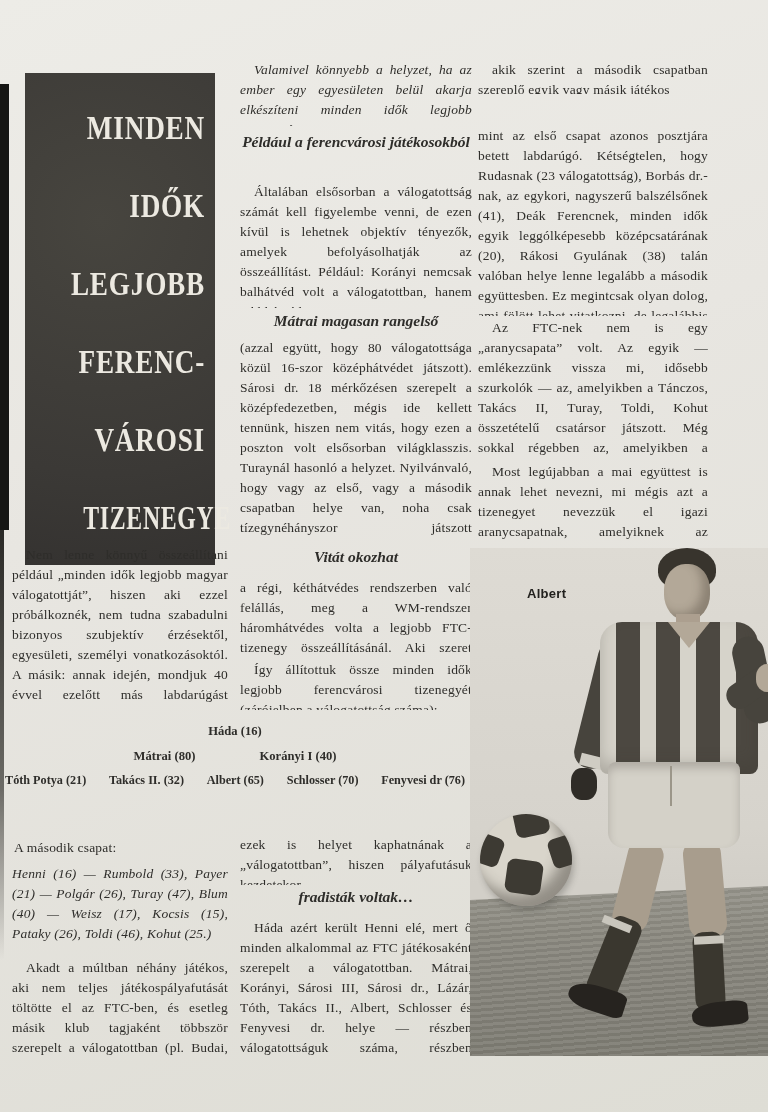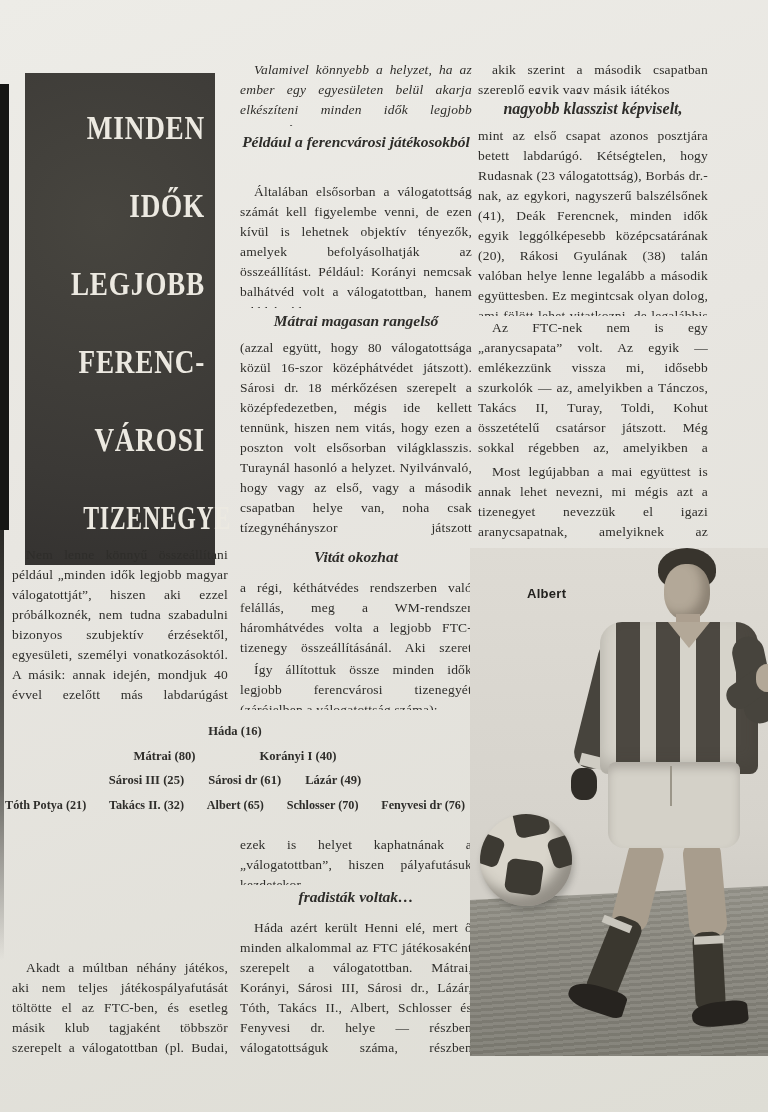--- a/index.html
+++ b/index.html
@@ -113,52 +113,48 @@
   <div class="title-box">
     <div class="title-line">MINDEN</div>
     <div class="title-line">IDŐK</div>
     <div class="title-line">LEGJOBB</div>
     <div class="title-line">FERENC-</div>
     <div class="title-line">VÁROSI</div>
     <div class="title-line">TIZENEGYE</div>
   </div>
 
   <div class="para indent" style="left:12px;top:545px;width:216px;height:160px;">Nem lenne könnyű összeállítani például „minden idők legjobb magyar válogatottját”, hiszen aki ezzel próbálkoznék, nem tudna szabadulni bizonyos szubjektív érzésektől, egyesületi, személyi vonatkozásoktól. A másik: annak idején, mondjuk 40 évvel ezelőtt más labdarúgást játszottak, mint húsz éve, vagy éppen mint ma játszanak.</div>
+  <div class="para" style="left:14px;top:838px;width:216px;height:18px;">A második csapat:</div>
+  <div class="para ital" style="left:12px;top:864px;width:216px;height:84px;">Henni (16) — Rumbold (33), Payer (21) — Polgár (26), Turay (47), Blum (40) — Weisz (17), Kocsis (15), Pataky (26), Toldi (46), Kohut (25.)</div>
   <div class="para indent" style="left:12px;top:958px;width:216px;height:100px;">Akadt a múltban néhány játékos, aki nem teljes játékospályafutását töltötte el az FTC-ben, és esetleg másik klub tagjaként többször szerepelt a válogatottban (pl. Budai, Kocsis). Vitatható ugyan, de</div>
 
   <div class="para ital indent" style="left:240px;top:60px;width:232px;height:66px;">Valamivel könnyebb a helyzet, ha az ember egy egyesületen belül akarja elkészíteni minden idők legjobb tizenegyét.</div>
   <div class="heading" style="left:240px;top:133px;width:232px;">Például a ferencvárosi játékosokból</div>
   <div class="para indent" style="left:240px;top:182px;width:232px;height:126px;">Általában elsősorban a válogatottság számát kell figyelembe venni, de ezen kívül is lehetnek objektív tényezők, amelyek befolyásolhatják az összeállítást. Például: Korányi nemcsak balhátvéd volt a válogatottban, hanem jobbhátvéd is, ezen a poszton viszont</div>
   <div class="heading" style="left:240px;top:312px;width:232px;">Mátrai magasan rangelső</div>
   <div class="para" style="left:240px;top:338px;width:232px;height:204px;">(azzal együtt, hogy 80 válogatottsága közül 16-szor középhátvédet játszott). Sárosi dr. 18 mérkőzésen szerepelt a középfedezetben, mégis ide kellett tennünk, hiszen nem vitás, hogy ezen a poszton volt elsősorban világklasszis. Turaynál hasonló a helyzet. Nyilvánvaló, hogy vagy az első, vagy a második csapatban helye van, noha csak tízegynéhányszor játszott középfedezetet, 21 alkalommal középcsatárt, a többi esetben pedig összekötőt.</div>
   <div class="heading" style="left:240px;top:548px;width:232px;">Vitát okozhat</div>
   <div class="para" style="left:240px;top:578px;width:232px;height:80px;">a régi, kéthátvédes rendszerben való felállás, meg a WM-rendszer háromhátvédes volta a legjobb FTC-tizenegy összeállításánál. Aki szeret vitatkozni, ám tegye…</div>
   <div class="para indent" style="left:240px;top:660px;width:232px;height:50px;">Így állítottuk össze minden idők legjobb ferencvárosi tizenegyét (zárójelben a válogatottság száma):</div>
   <div class="para" style="left:240px;top:835px;width:232px;height:50px;">ezek is helyet kaphatnának a „válogatottban”, hiszen pályafutásuk kezdetekor</div>
   <div class="heading" style="left:240px;top:888px;width:232px;">fradisták voltak…</div>
   <div class="para indent" style="left:240px;top:918px;width:232px;height:142px;">Háda azért került Henni elé, mert ő minden alkalommal az FTC játékosaként szerepelt a válogatottban. Mátrai, Korányi, Sárosi III, Sárosi dr., Lázár, Tóth, Takács II., Albert, Schlosser és Fenyvesi dr. helye — részben válogatottságuk száma, részben klasszisuk révén — aligha lehet vitás. Bizonyára még így is vannak,</div>
 
   <div class="para indent" style="left:478px;top:60px;width:230px;height:34px;">akik szerint a második csapatban szereplő egyik vagy másik játékos</div>
-  <div class="heading" style="left:478px;top:100px;width:230px;font-size:16px;">nagyobb klasszist képviselt,</div>
   <div class="para" style="left:478px;top:126px;width:230px;height:190px;">mint az első csapat azonos posztjára betett labdarúgó. Kétségtelen, hogy Rudasnak (23 válogatottság), Borbás dr.-nak, az egykori, nagyszerű balszélsőnek (41), Deák Ferencnek, minden idők egyik leggólképesebb középcsatárának (20), Rákosi Gyulának (38) talán valóban helye lenne legalább a második együttesben. Ez megintcsak olyan dolog, ami fölött lehet vitatkozni, de legalábbis elgondolkozni.</div>
   <div class="para indent" style="left:478px;top:318px;width:230px;height:142px;">Az FTC-nek nem is egy „aranycsapata” volt. Az egyik — emlékezzünk vissza mi, idősebb szurkolók — az, amelyikben a Tánczos, Takács II, Turay, Toldi, Kohut összetételű csatársor játszott. Még sokkal régebben az, amelyikben a csatársor balszárnya így festett: Pataky, Schlosser, Borbás.</div>
   <div class="para indent" style="left:478px;top:462px;width:230px;height:80px;">Most legújabban a mai együttest is annak lehet nevezni, mi mégis azt a tizenegyet nevezzük el igazi aranycsapatnak, amelyiknek az összeállítását cikkünk első részében közöltük.</div>
 
   <div class="lineup">
     <div class="lineup-row r1">
       <span>Háda (16)</span>
     </div>
     <div class="lineup-row r2">
       <span>Mátrai (80)</span>
       <span>Korányi I (40)</span>
-    </div>
-    <div class="lineup-row r3">
-      <span>Sárosi III (25)</span>
-      <span>Sárosi dr (61)</span>
-      <span>Lázár (49)</span>
     </div>
     <div class="lineup-row r4">
       <span>Tóth Potya (21)</span>
       <span>Takács II. (32)</span>
       <span>Albert (65)</span>
       <span>Schlosser (70)</span>
       <span>Fenyvesi dr (76)</span>
     </div>
   </div>
 

